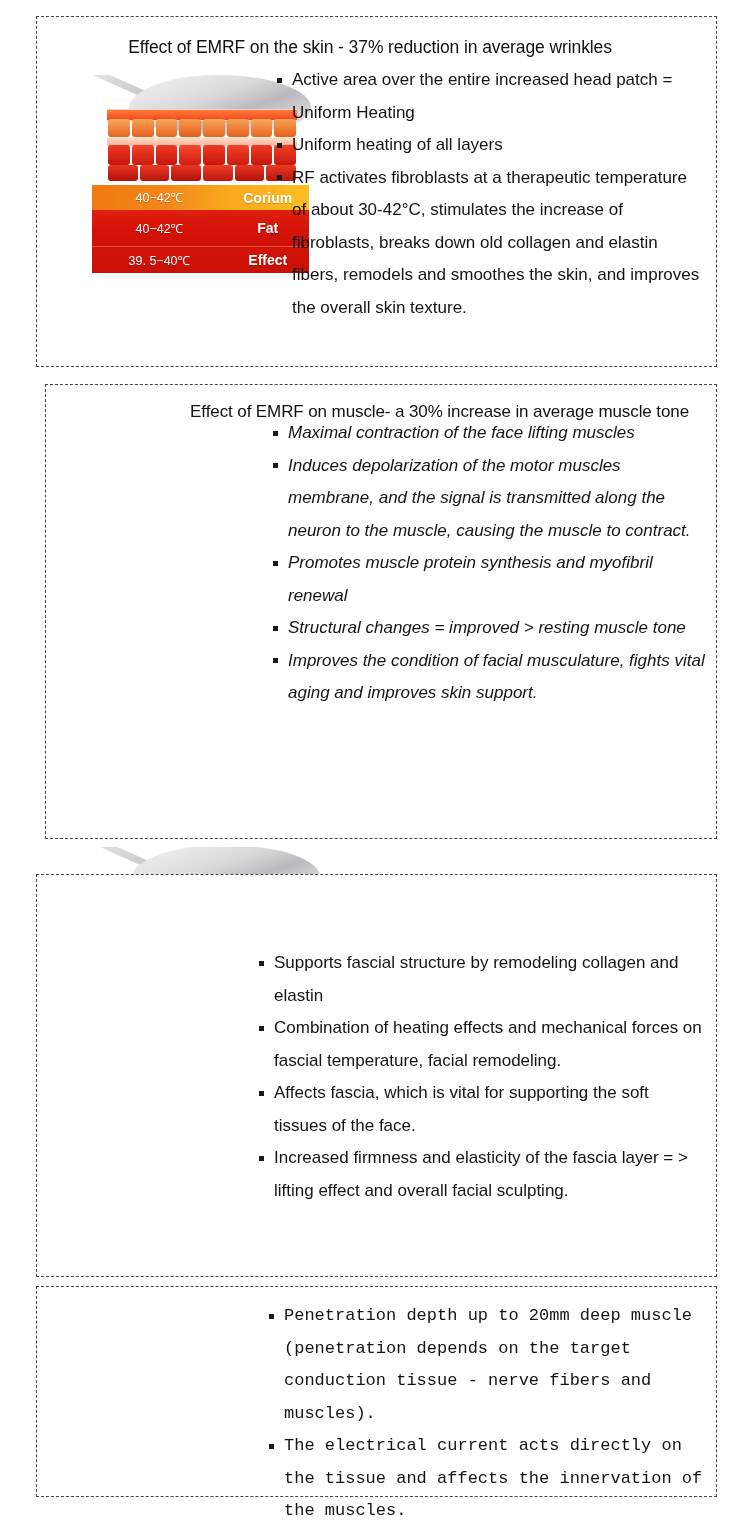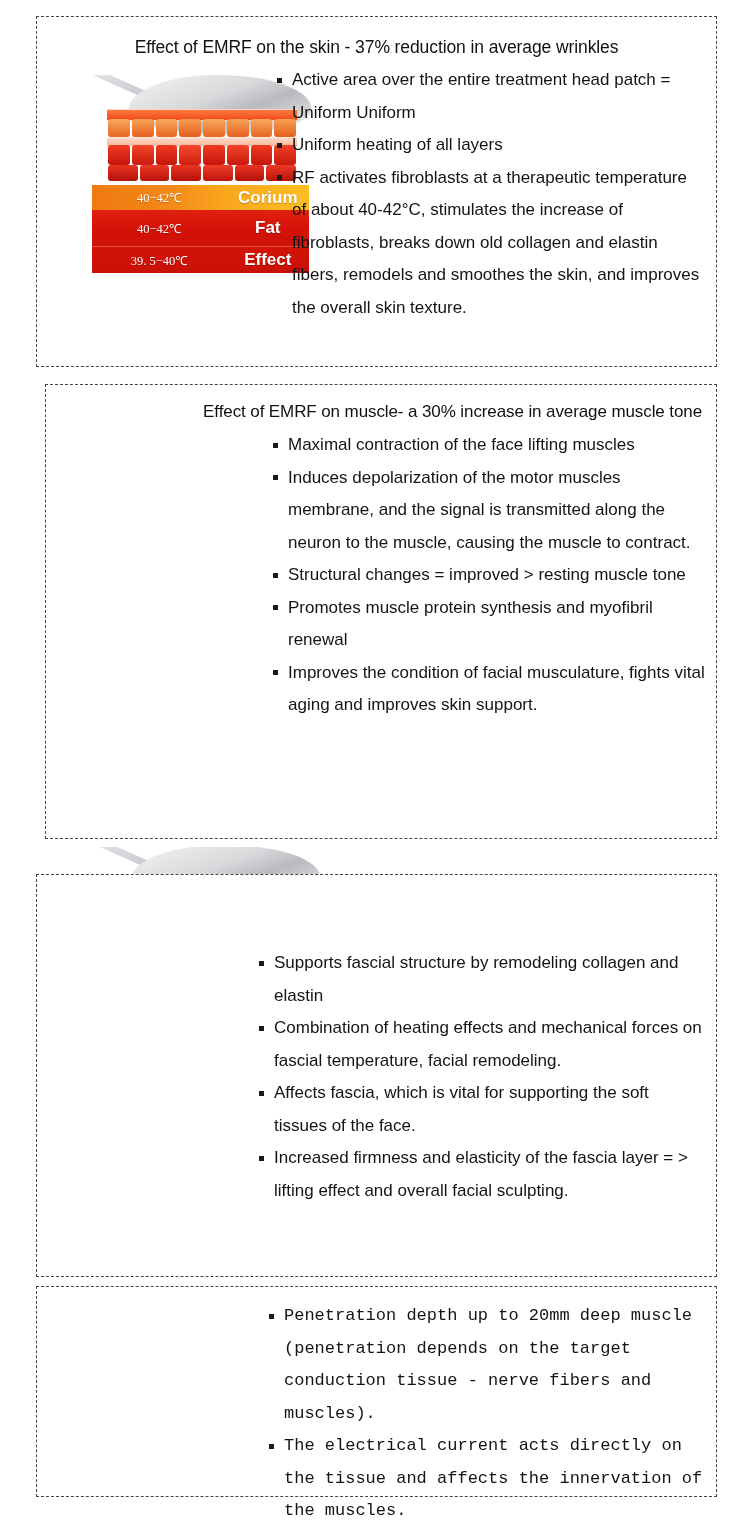--- a/index.html
+++ b/index.html
@@ -18,21 +18,21 @@
     background:#fff;
     box-sizing:border-box;
   }
   #panel-1{left:36px;top:16px;width:681px;height:351px;}
   #panel-2{left:45px;top:384px;width:672px;height:455px;}
   #panel-3{left:36px;top:874px;width:681px;height:403px;}
   #panel-4{left:36px;top:1286px;width:681px;height:211px;font-family:Liberation Mono, monospace;}
 
   .heading{
     position:absolute;
-    left:0;right:0;
+    left:0;right:13px;
     text-align:center;
     font-size:17.5px;
     line-height:30px;
     color:#111;
     letter-spacing:-0.1px;
     padding:0 14px;
     box-sizing:border-box;
   }
   #panel-1 .heading{top:15px;}
   #panel-2 .heading{top:12px;font-size:17px;text-align:right;}
@@ -42,21 +42,21 @@
     position:absolute;
     font-size:17px;
     line-height:32.5px;
     color:#141414;
     list-style:none;
     margin:0;
     padding:0;
     box-sizing:border-box;
   }
   #panel-1 .bullets{left:240px;top:47px;width:425px;}
-  #panel-2 .bullets{left:227px;top:44px;width:438px;}
+  #panel-2 .bullets{left:227px;top:32px;width:438px;font-style:italic;}
   #panel-3 .bullets{left:222px;top:72px;width:445px;}
   #panel-4 .bullets{left:232px;top:13px;width:440px;}
 
   .bullets li{
     position:relative;
     padding-left:15px;
     margin:0;
   }
   .bullets li .bdot{
     position:absolute;
@@ -116,29 +116,29 @@
     position:relative;
     display:flex;
     align-items:center;
     color:#fff;
     font-size:11px;
     box-sizing:border-box;
   }
   .temp-row .tval{
     width:62%;
     text-align:center;
-    font-family:Liberation Serif, serif;
+    font-family:Liberation Sans, sans-serif;
     font-size:12.5px;
     text-shadow:0 1px 1px rgba(0,0,0,.25);
   }
   .temp-row .tname{
     width:38%;
     text-align:center;
     font-weight:bold;
-    font-size:17px;
+    font-size:14px;
     text-shadow:0 1px 1px rgba(0,0,0,.25);
   }
   #trow-0{height:25px;background:linear-gradient(90deg,#f07a10 0%,#f3881a 35%,#f9a81d 62%,#fdbe22 100%);}
   #trow-1{height:36px;background:linear-gradient(180deg,#e02010 0%,#d41208 55%,#cf1107 100%);}
   #trow-2{height:27px;background:linear-gradient(180deg,#d31308 0%,#c91007 100%);border-top:1px solid rgba(255,160,140,.45);}
 </style>
 </head>
 <body>
 
 <div class="page">
@@ -194,29 +194,29 @@
       </div>
       <div class="temp-row" id="trow-2">
         <span class="tval">39. 5−40℃</span>
         <span class="tname">Effect</span>
       </div>
     </div>
 
     <ul class="bullets">
       <li>
           <span class="bdot"></span>
-          <span class="btxt">Active area over the entire treatment head patch = Uniform Uniform</span>
+          <span class="btxt">Active area over the entire increased head patch = Uniform Heating</span>
         </li>
       <li>
           <span class="bdot"></span>
           <span class="btxt">Uniform heating of all layers</span>
         </li>
       <li>
           <span class="bdot"></span>
-          <span class="btxt">RF activates fibroblasts at a therapeutic temperature of about 40-42°C, stimulates the increase of fibroblasts, breaks down old collagen and elastin fibers, remodels and smoothes the skin, and improves the overall skin texture.</span>
+          <span class="btxt">RF activates fibroblasts at a therapeutic temperature of about 30-42°C, stimulates the increase of fibroblasts, breaks down old collagen and elastin fibers, remodels and smoothes the skin, and improves the overall skin texture.</span>
         </li>
     </ul>
   </section>
 
   <section class="panel" id="panel-2">
     <div class="heading">Effect of EMRF on muscle- a 30% increase in average muscle tone</div>
 
     <div class="art" id="art-2">
       <div class="probe-stem" style="left:-2px;top:2px;width:62px;height:7px;"></div>
       <div class="applicator" style="left:40px;top:-2px;width:188px;height:56px;"></div>
@@ -266,25 +266,25 @@
       <li>
           <span class="bdot"></span>
           <span class="btxt">Maximal contraction of the face lifting muscles</span>
         </li>
       <li>
           <span class="bdot"></span>
           <span class="btxt">Induces depolarization of the motor muscles membrane, and the signal is transmitted along the neuron to the muscle, causing the muscle to contract.</span>
         </li>
       <li>
           <span class="bdot"></span>
+          <span class="btxt">Promotes muscle protein synthesis and myofibril renewal</span>
+        </li>
+      <li>
+          <span class="bdot"></span>
           <span class="btxt">Structural changes = improved &gt; resting muscle tone</span>
-        </li>
-      <li>
-          <span class="bdot"></span>
-          <span class="btxt">Promotes muscle protein synthesis and myofibril renewal</span>
         </li>
       <li>
           <span class="bdot"></span>
           <span class="btxt">Improves the condition of facial musculature, fights vital aging and improves skin support.</span>
         </li>
     </ul>
   </section>
 
   <section class="panel" id="panel-3">
 

